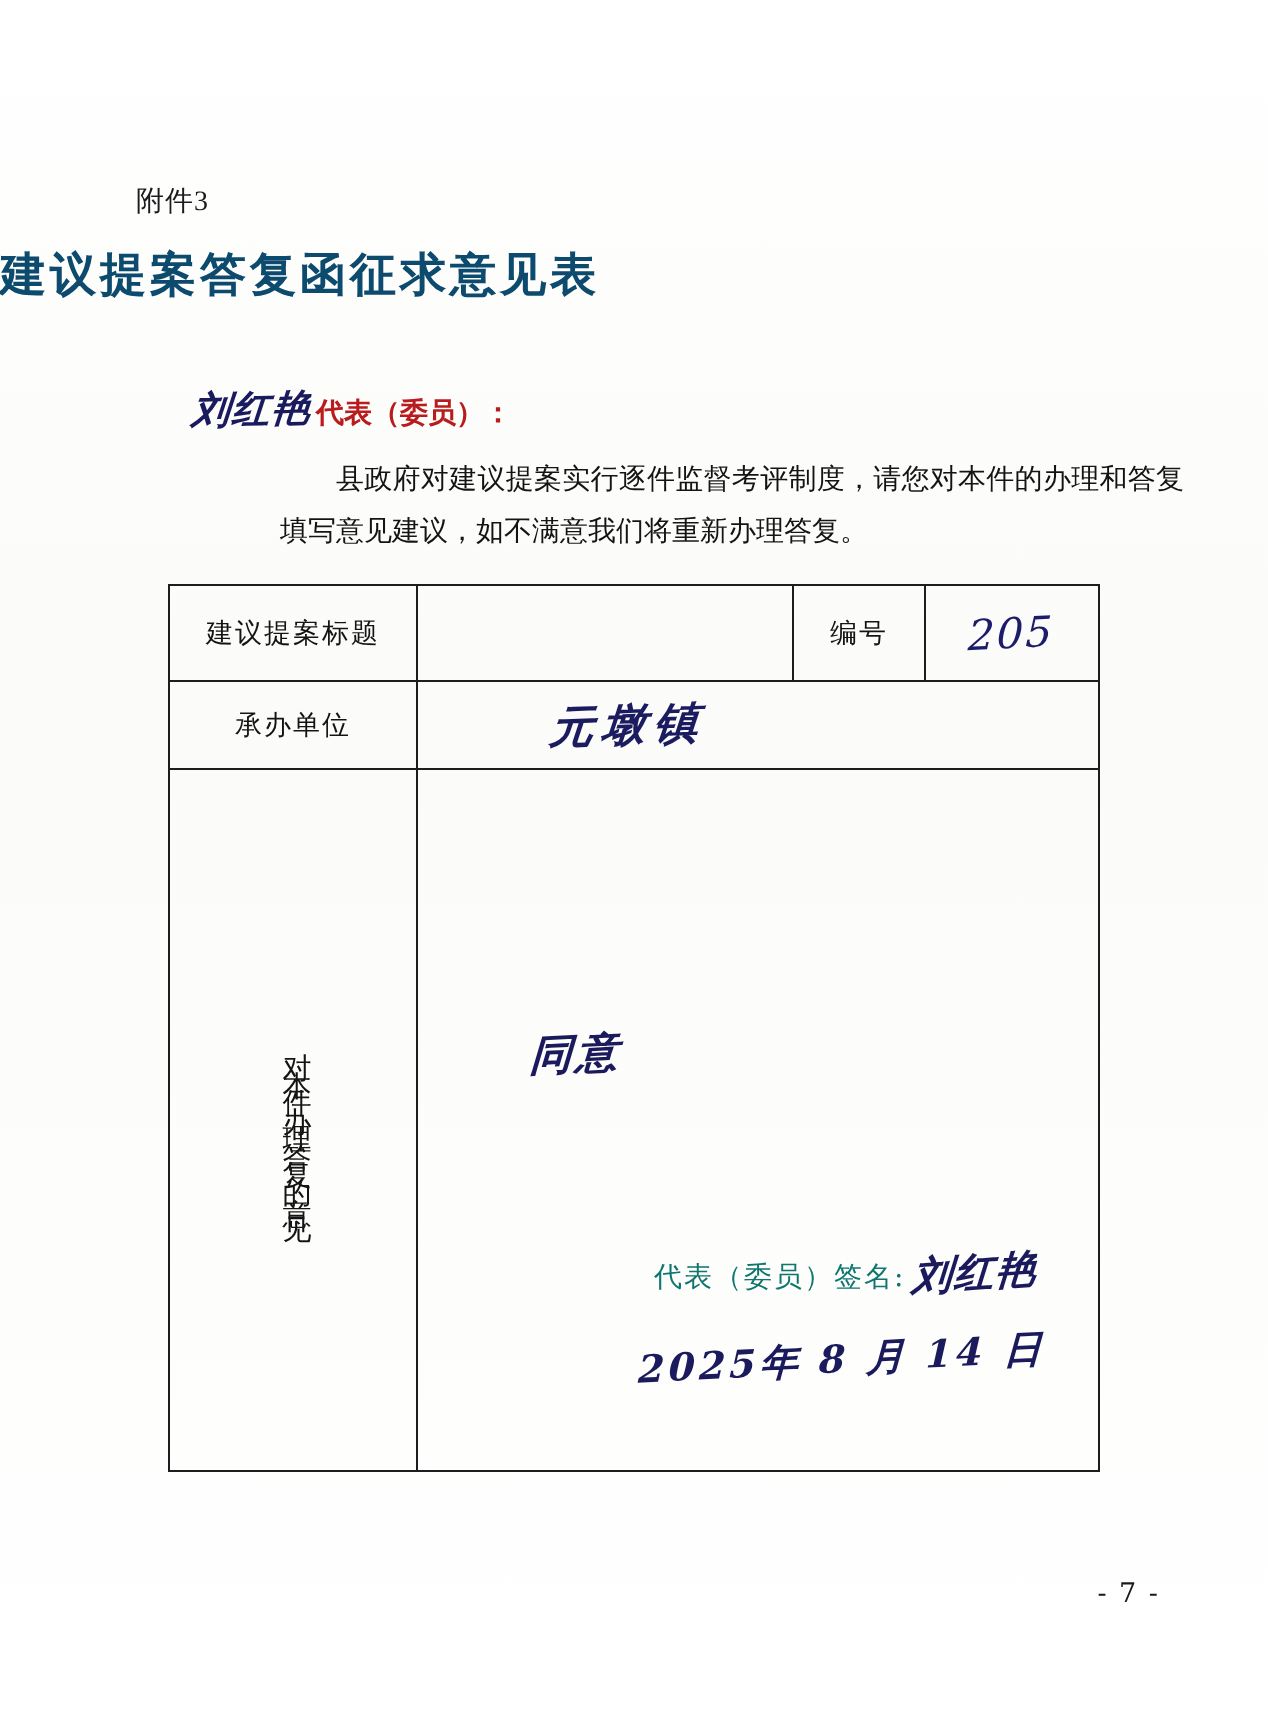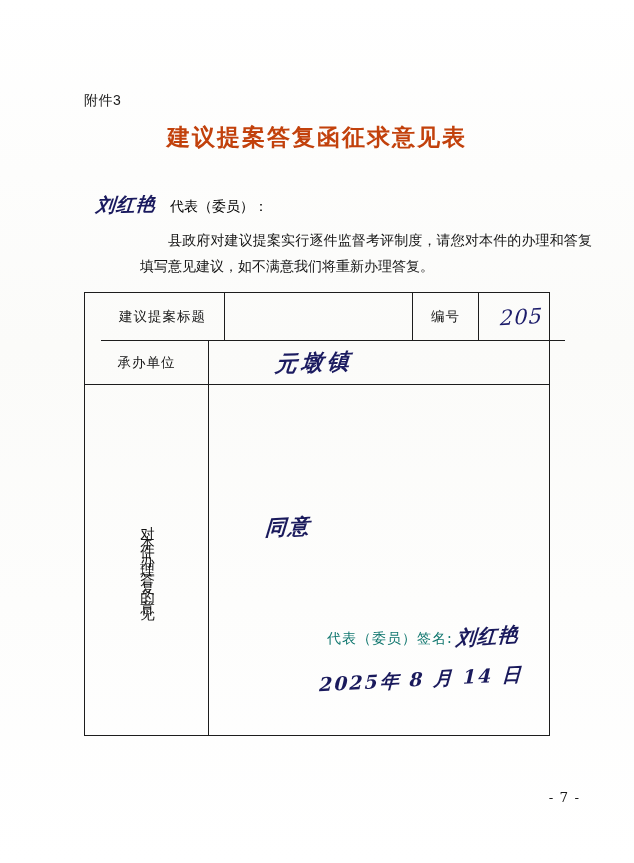--- a/index.html
+++ b/index.html
@@ -24,39 +24,39 @@
   .paper-tint {
     position: absolute;
     inset: 0;
     background:
       linear-gradient(180deg, #ffffff 0%, #fbfbf9 40%, #ffffff 100%);
     pointer-events: none;
   }
 
   .attachment-label {
     position: absolute;
-    left: 84px;
+    left: 68px;
     top: 92px;
-    font-family: Liberation Sans, sans-serif;
+    font-family: Liberation Serif, serif;
     font-size: 14px;
     letter-spacing: 0.5px;
     color: #1b1b1b;
   }
 
   .doc-title {
     position: absolute;
     left: 0;
     right: 0;
     top: 122px;
-    text-align: center;
+    text-align: left;
     font-family: "DejaVu Serif", serif;
     font-weight: bold;
     font-size: 23px;
     letter-spacing: 2px;
-    color: #c2410c;
+    color: #0c4a6e;
   }
 
   .salutation {
     position: absolute;
     left: 96px;
     top: 192px;
     display: flex;
     align-items: baseline;
   }
   .salutation .handwritten-name {
@@ -65,22 +65,23 @@
     font-weight: bold;
     font-size: 19px;
     color: #1a1a5e;
     letter-spacing: 1px;
     transform: skewX(-6deg) rotate(-1.5deg);
     display: inline-block;
   }
   .salutation .printed-suffix {
     font-family: "DejaVu Serif", serif;
     font-size: 14px;
-    color: #000000;
-    margin-left: 14px;
+    color: #b91c1c;
+    margin-left: 2px;
+    font-weight: bold;
   }
 
   .body-paragraph {
     position: absolute;
     left: 96px;
     top: 228px;
     width: 452px;
     font-family: "DejaVu Serif", serif;
     font-size: 14px;
     line-height: 1.85;
@@ -95,21 +96,21 @@
     position: absolute;
     left: 84px;
     top: 292px;
     width: 466px;
     height: 444px;
     border: 1.6px solid #1d1d1d;
     box-sizing: border-box;
   }
   .row-title {
     position: absolute;
-    left: 16px; top: 0;
+    left: 0; top: 0;
     width: 100%;
     height: 48px;
     border-bottom: 1.6px solid #1d1d1d;
     box-sizing: border-box;
     display: flex;
     text-align: center;
   }
   .cell {
     box-sizing: border-box;
     display: flex;

